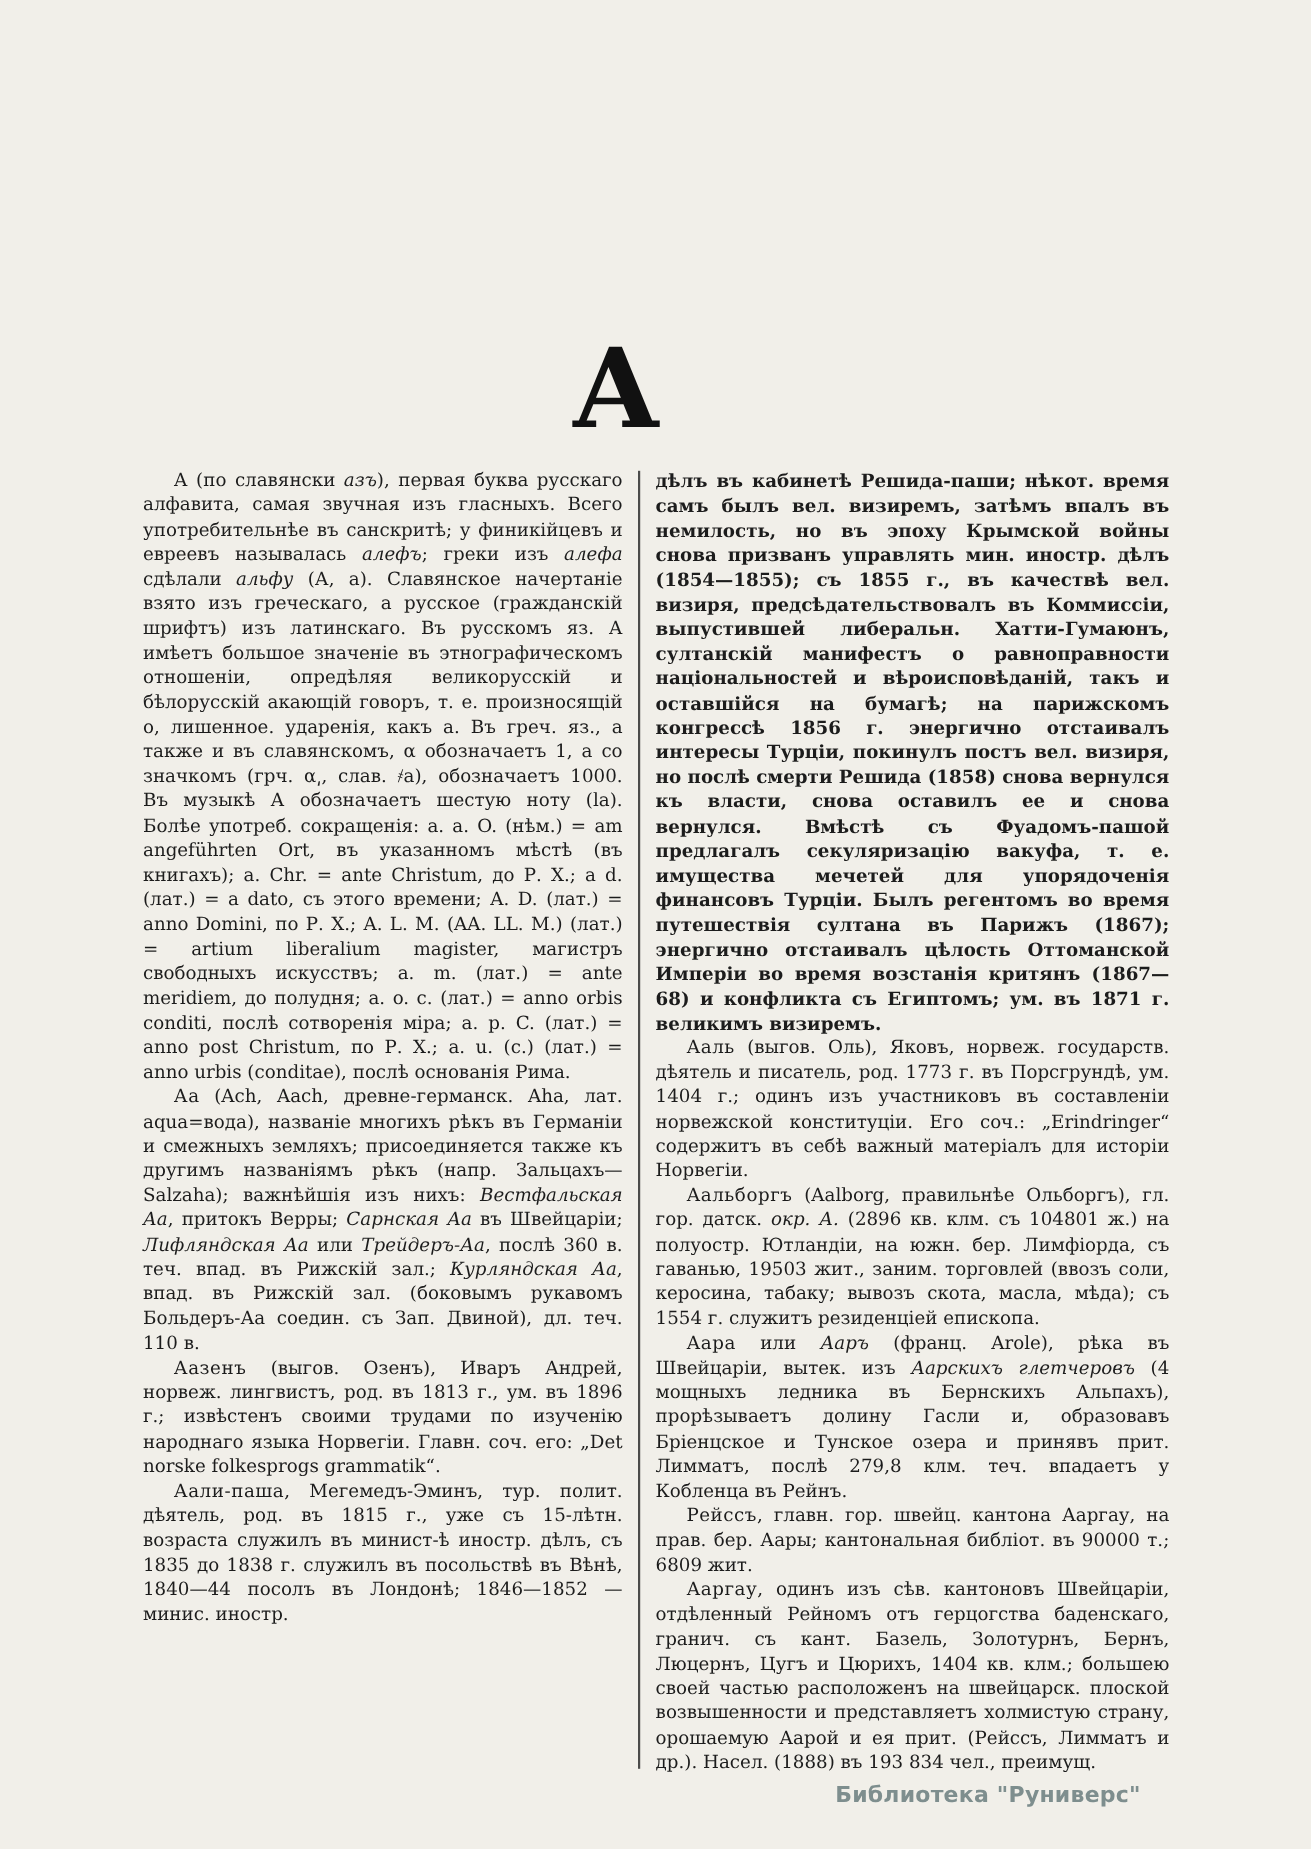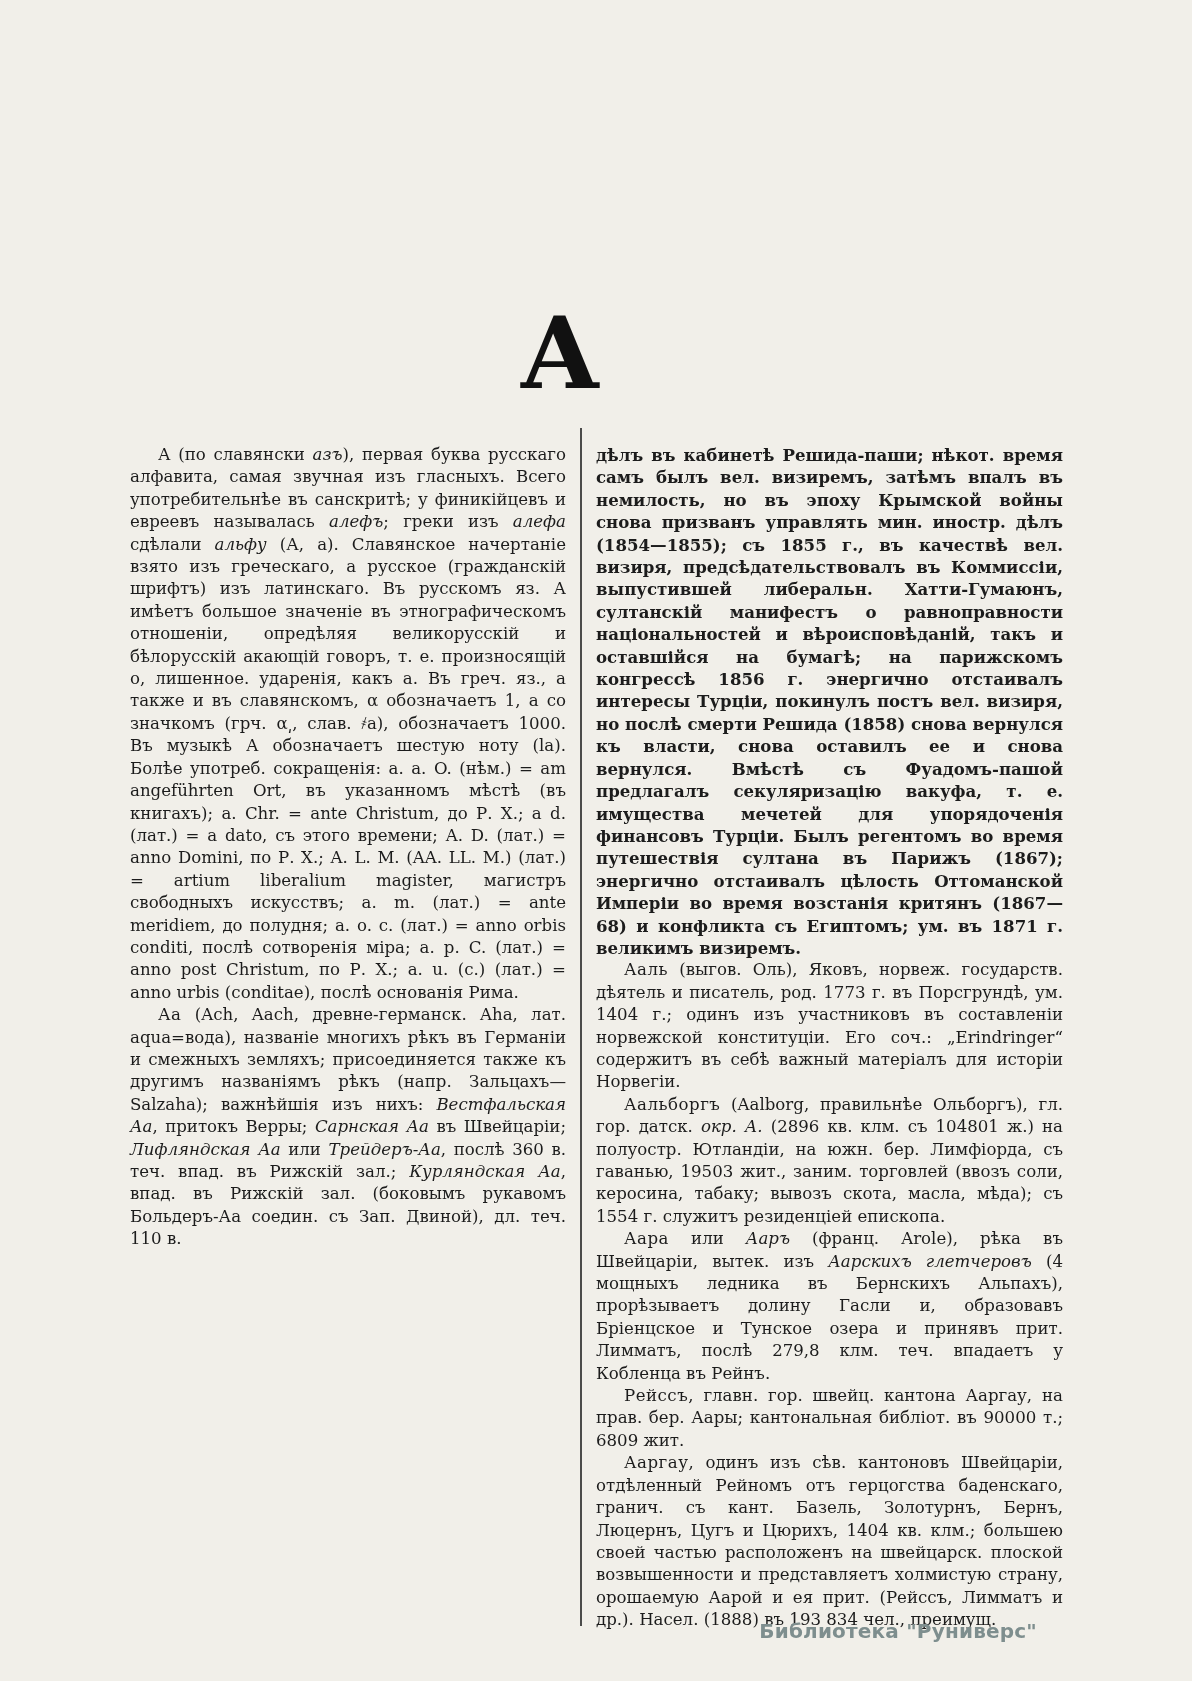--- a/index.html
+++ b/index.html
@@ -34,21 +34,20 @@
     left: 130px;
     width: 933px;
     display: flex;
     align-items: stretch;
   }
   .col { 
     font-size: 16.6px;
     line-height: 22.4px;
     color: #1c1c1c;
     text-align: justify;
-    margin-top: 18px;
   }
   .col-left { width: 436px; }
   .col-right { flex: 1; }
   .col-rule {
     width: 2px;
     background: #2e2e2e;
     margin: 2px 14px 6px 14px;
     opacity: 0.85;
   }
   .entry { margin: 0; text-indent: 28px; }
@@ -70,20 +69,22 @@
 <body style="background: rgb(241, 239, 233);">
 
 <div class="scan-page">
 
   <div class="drop-letter">А</div>
 
   <div class="columns">
     <div class="col col-left" style="color: rgb(28, 28, 28);">
         <p class="entry"><span class="run-normal">А (по славянски </span><span class="run-italic">азъ</span><span class="run-normal">), первая буква русскаго алфавита, самая звучная изъ гласныхъ. Всего употребительнѣе въ санскритѣ; у финикійцевъ и евреевъ называлась </span><span class="run-italic">алефъ</span><span class="run-normal">; греки изъ </span><span class="run-italic">алефа</span><span class="run-normal"> сдѣлали </span><span class="run-italic">альфу</span><span class="run-normal"> (А, а). Славянское начертаніе взято изъ греческаго, а русское (гражданскій шрифтъ) изъ латинскаго. Въ русскомъ яз. А имѣетъ большое значеніе въ этнографическомъ отношеніи, опредѣляя великорусскій и бѣлорусскій акающій говоръ, т. е. произносящій о, лишенное. ударенія, какъ а. Въ греч. яз., а также и въ славянскомъ, α обозначаетъ 1, а со значкомъ (грч. α͵, слав. ҂а), обозначаетъ 1000. Въ музыкѣ А обозначаетъ шестую ноту (la). Болѣе употреб. сокращенія: a. a. O. (нѣм.) = am angeführten Ort, въ указанномъ мѣстѣ (въ книгахъ); a. Chr. = ante Christum, до Р. Х.; a d. (лат.) = a dato, съ этого времени; A. D. (лат.) = anno Domini, по Р. Х.; A. L. M. (AA. LL. M.) (лат.) = artium liberalium magister, магистръ свободныхъ искусствъ; a. m. (лат.) = ante meridiem, до полудня; a. o. c. (лат.) = anno orbis conditi, послѣ сотворенія міра; a. p. C. (лат.) = anno post Christum, по Р. Х.; a. u. (c.) (лат.) = anno urbis (conditae), послѣ основанія Рима.</span></p>
         <p class="entry"><span class="run-bold">Аа</span><span class="run-normal"> (Ach, Aach, древне-германск. Aha, лат. aqua=вода), названіе многихъ рѣкъ въ Германіи и смежныхъ земляхъ; присоединяется также къ другимъ названіямъ рѣкъ (напр. Зальцахъ—Salzaha); важнѣйшія изъ нихъ: </span><span class="run-italic">Вестфальская Аа</span><span class="run-normal">, притокъ Верры; </span><span class="run-italic">Сарнская Аа</span><span class="run-normal"> въ Швейцаріи; </span><span class="run-italic">Лифляндская Аа</span><span class="run-normal"> или </span><span class="run-italic">Трейдеръ-Аа</span><span class="run-normal">, послѣ 360 в. теч. впад. въ Рижскій зал.; </span><span class="run-italic">Курляндская Аа</span><span class="run-normal">, впад. въ Рижскій зал. (боковымъ рукавомъ Больдеръ-Аа соедин. съ Зап. Двиной), дл. теч. 110 в.</span></p>
+        <p class="entry"><span class="run-bold">Аазенъ</span><span class="run-normal"> (выгов. Озенъ), Иваръ Андрей, норвеж. лингвистъ, род. въ 1813 г., ум. въ 1896 г.; извѣстенъ своими трудами по изученію народнаго языка Норвегіи. Главн. соч. его: „Det norske folkesprogs grammatik“.</span></p>
+        <p class="entry"><span class="run-bold">Аали-паша</span><span class="run-normal">, Мегемедъ-Эминъ, тур. полит. дѣятель, род. въ 1815 г., уже съ 15-лѣтн. возраста служилъ въ минист-ѣ иностр. дѣлъ, съ 1835 до 1838 г. служилъ въ посольствѣ въ Вѣнѣ, 1840—44 посолъ въ Лондонѣ; 1846—1852 — минис. иностр.</span></p>
       </div>
     <div class="col-rule" style="background: rgb(46, 46, 46);"></div>
     <div class="col col-right" style="color: rgb(28, 28, 28);">
         <p class="entry no-indent"><span class="run-normal">дѣлъ въ кабинетѣ Решида-паши; нѣкот. время самъ былъ вел. визиремъ, затѣмъ впалъ въ немилость, но въ эпоху Крымской войны снова призванъ управлять мин. иностр. дѣлъ (1854—1855); съ 1855 г., въ качествѣ вел. визиря, предсѣдательствовалъ въ Коммиссіи, выпустившей либеральн. Хатти-Гумаюнъ, султанскій манифестъ о равноправности національностей и вѣроисповѣданій, такъ и оставшійся на бумагѣ; на парижскомъ конгрессѣ 1856 г. энергично отстаивалъ интересы Турціи, покинулъ постъ вел. визиря, но послѣ смерти Решида (1858) снова вернулся къ власти, снова оставилъ ее и снова вернулся. Вмѣстѣ съ Фуадомъ-пашой предлагалъ секуляризацію вакуфа, т. е. имущества мечетей для упорядоченія финансовъ Турціи. Былъ регентомъ во время путешествія султана въ Парижъ (1867); энергично отстаивалъ цѣлость Оттоманской Имперіи во время возстанія критянъ (1867—68) и конфликта съ Египтомъ; ум. въ 1871 г. великимъ визиремъ.</span></p>
         <p class="entry"><span class="run-bold">Ааль</span><span class="run-normal"> (выгов. Оль), Яковъ, норвеж. государств. дѣятель и писатель, род. 1773 г. въ Порсгрундѣ, ум. 1404 г.; одинъ изъ участниковъ въ составленіи норвежской конституціи. Его соч.: „Erindringer“ содержитъ въ себѣ важный матеріалъ для исторіи Норвегіи.</span></p>
         <p class="entry"><span class="run-bold">Аальборгъ</span><span class="run-normal"> (Aalborg, правильнѣе Ольборгъ), гл. гор. датск. </span><span class="run-italic">окр. А.</span><span class="run-normal"> (2896 кв. клм. съ 104801 ж.) на полуостр. Ютландіи, на южн. бер. Лимфіорда, съ гаванью, 19503 жит., заним. торговлей (ввозъ соли, керосина, табаку; вывозъ скота, масла, мѣда); съ 1554 г. служитъ резиденціей епископа.</span></p>
         <p class="entry"><span class="run-bold">Аара</span><span class="run-normal"> или </span><span class="run-italic">Ааръ</span><span class="run-normal"> (франц. Arole), рѣка въ Швейцаріи, вытек. изъ </span><span class="run-italic">Аарскихъ глетчеровъ</span><span class="run-normal"> (4 мощныхъ ледника въ Бернскихъ Альпахъ), прорѣзываетъ долину Гасли и, образовавъ Бріенцское и Тунское озера и принявъ прит. Лимматъ, послѣ 279,8 клм. теч. впадаетъ у Кобленца въ Рейнъ.</span></p>
         <p class="entry"><span class="run-bold">Рейссъ</span><span class="run-normal">, главн. гор. швейц. кантона Ааргау, на прав. бер. Аары; кантональная библіот. въ 90000 т.; 6809 жит.</span></p>
         <p class="entry"><span class="run-bold">Ааргау</span><span class="run-normal">, одинъ изъ сѣв. кантоновъ Швейцаріи, отдѣленный Рейномъ отъ герцогства баденскаго, гранич. съ кант. Базель, Золотурнъ, Бернъ, Люцернъ, Цугъ и Цюрихъ, 1404 кв. клм.; большею своей частью расположенъ на швейцарск. плоской возвышенности и представляетъ холмистую страну, орошаемую Аарой и ея прит. (Рейссъ, Лимматъ и др.). Насел. (1888) въ 193 834 чел., преимущ.</span></p>
       </div>

